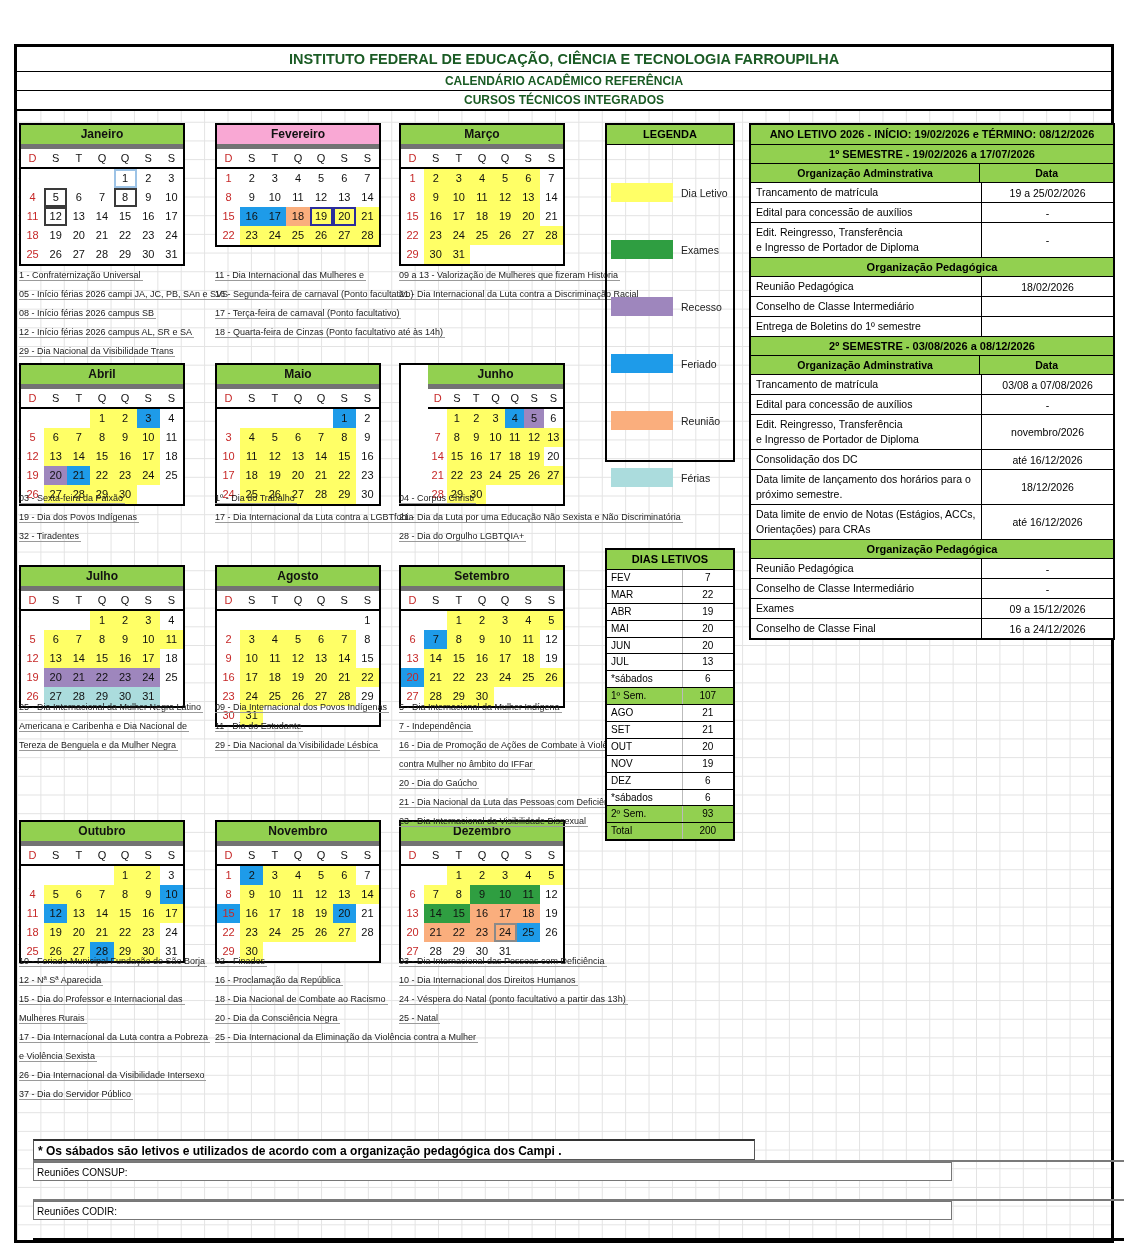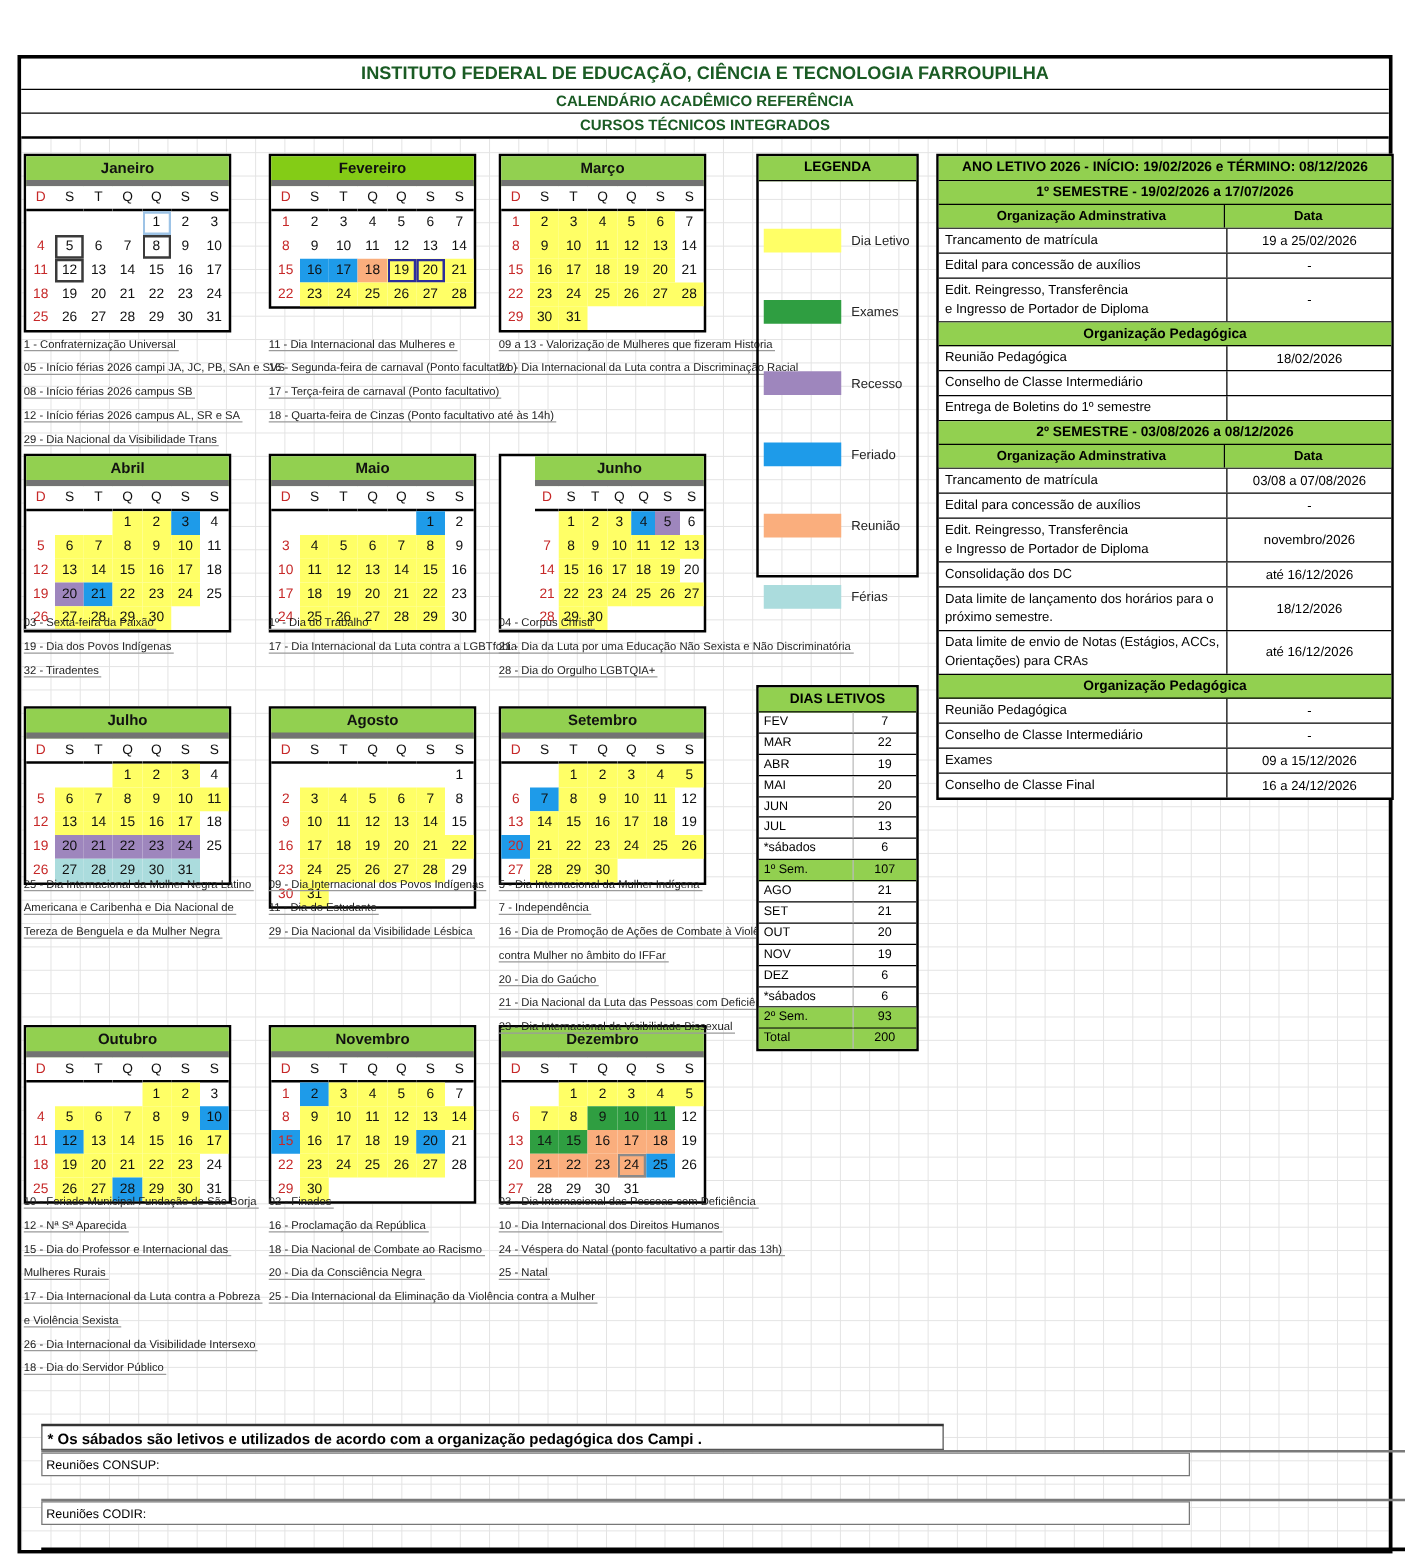--- a/index.html
+++ b/index.html
@@ -119,21 +119,21 @@
             <div class="dc sun">25</div>
             <div class="dc">26</div>
             <div class="dc">27</div>
             <div class="dc">28</div>
             <div class="dc">29</div>
             <div class="dc">30</div>
             <div class="dc">31</div>
           </div>
         </div>
         <div class="month" style="left: 198px; top: 76px;">
-          <div class="mtitle" style="background: #84cc16;">Fevereiro</div>
+          <div class="mtitle" style="background: #f9a8d4;">Fevereiro</div>
           <div class="mgrid">
             <div class="dh sun">D</div>
             <div class="dh">S</div>
             <div class="dh">T</div>
             <div class="dh">Q</div>
             <div class="dh">Q</div>
             <div class="dh">S</div>
             <div class="dh">S</div>
             <div class="dc sun">1</div>
             <div class="dc">2</div>
@@ -695,21 +695,21 @@
           <div class="note-line"><span>23 - Dia Internacional da Visibilidade Bissexual</span></div>
         </div>
         <div class="notesblock" style="left: 2px; top: 906px;">
           <div class="note-line"><span>10 - Feriado Municipal Fundação de São Borja</span></div>
           <div class="note-line"><span>12 - Nª Sª Aparecida</span></div>
           <div class="note-line"><span>15 - Dia do Professor e Internacional das</span></div>
           <div class="note-line"><span>Mulheres Rurais</span></div>
           <div class="note-line"><span>17 - Dia Internacional da Luta contra a Pobreza</span></div>
           <div class="note-line"><span>e Violência Sexista</span></div>
           <div class="note-line"><span>26 - Dia Internacional da Visibilidade Intersexo</span></div>
-          <div class="note-line"><span>18 - Dia do Servidor Público</span></div>
+          <div class="note-line"><span>37 - Dia do Servidor Público</span></div>
         </div>
         <div class="notesblock" style="left: 198px; top: 906px;">
           <div class="note-line"><span>02 - Finados</span></div>
           <div class="note-line"><span>16 - Proclamação da República</span></div>
           <div class="note-line"><span>18 - Dia Nacional de Combate ao Racismo</span></div>
           <div class="note-line"><span>20 - Dia da Consciência Negra</span></div>
           <div class="note-line"><span>25 - Dia Internacional da Eliminação da Violência contra a Mulher</span></div>
         </div>
         <div class="notesblock" style="left: 382px; top: 906px;">
           <div class="note-line"><span>03 - Dia Internacional das Pessoas com Deficiência</span></div>

